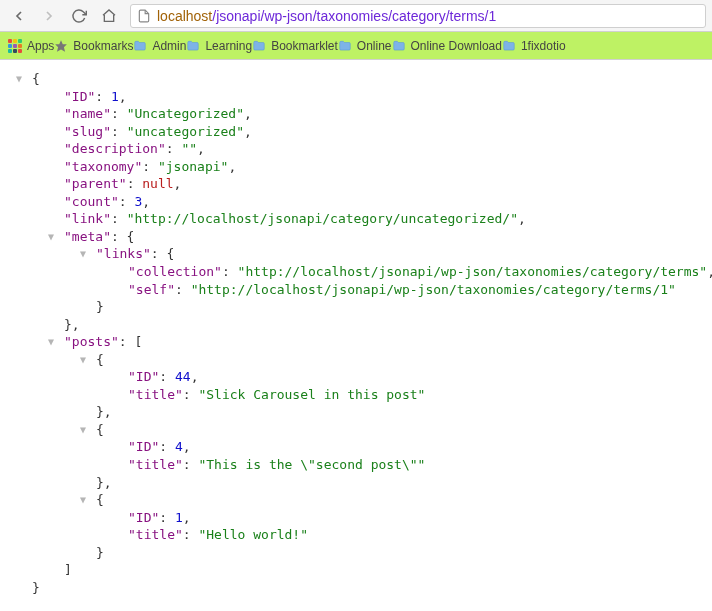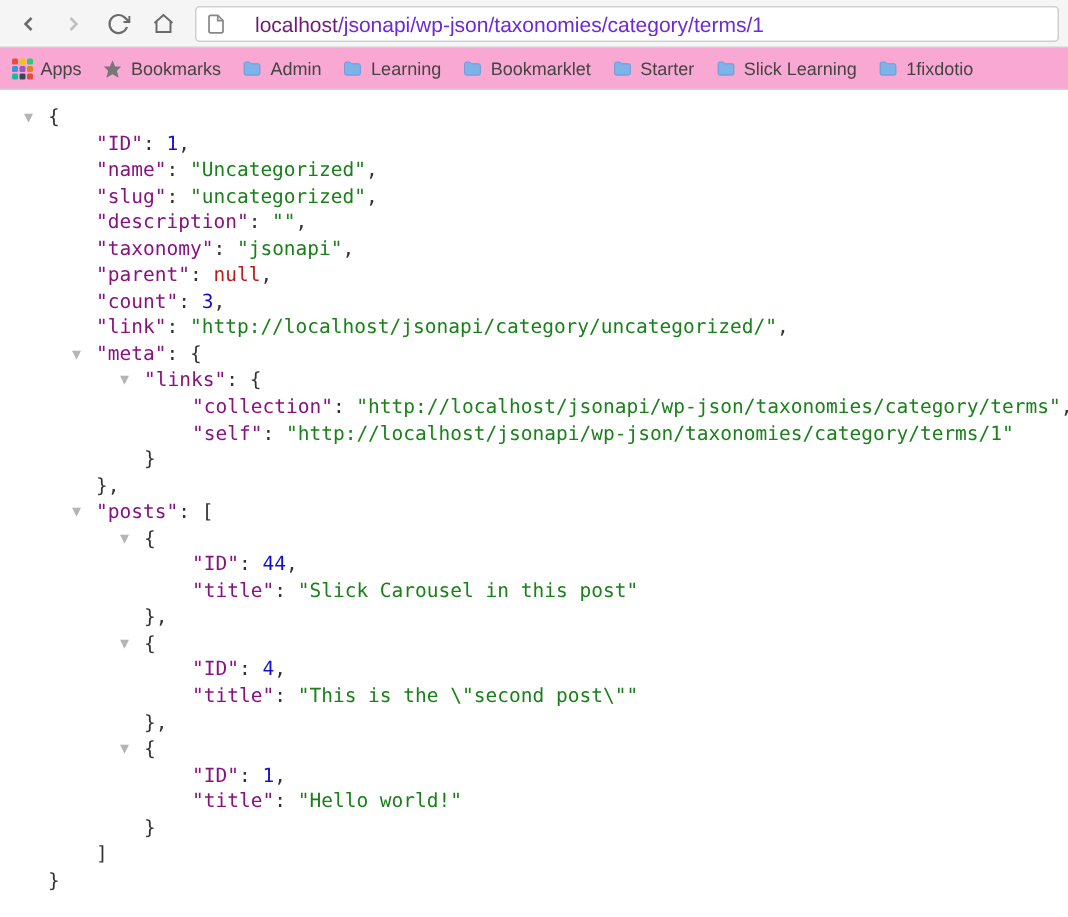--- a/index.html
+++ b/index.html
@@ -47,30 +47,29 @@
       height: 14px;
       color: #888;
     }
     .url-text {
       font-size: 14px;
       color: #333;
       font-family: Arial, sans-serif;
       white-space: nowrap;
       overflow: hidden;
     }
-    .url-host { color: #701a75; margin-left: 13px; }
+    .url-host { color: #a16207; }
     .url-path { color: #6d28d9; }
     .bookmarks-bar {
       display: flex;
       align-items: center;
       height: 28px;
       padding: 0 8px;
       border-bottom: 1px solid #d0d0d0;
-      background: #f9a8d4;
-      gap: 14px;
+      background: #bef264;
       font-size: 12px;
       color: #444;
     }
     .apps-btn {
       display: flex;
       align-items: center;
       gap: 5px;
       cursor: pointer;
     }
     .apps-grid {
@@ -200,27 +199,27 @@
   <div class="bm-item">
     <svg class="folder-icon" viewBox="0 0 24 24" fill="#7db3e8" stroke="#5a9bd4" stroke-width="1">
         <path d="M3 6a2 2 0 0 1 2-2h4l2 2h8a2 2 0 0 1 2 2v9a2 2 0 0 1-2 2H5a2 2 0 0 1-2-2z"></path>
       </svg>
     <span>Bookmarklet</span>
   </div>
   <div class="bm-item">
     <svg class="folder-icon" viewBox="0 0 24 24" fill="#7db3e8" stroke="#5a9bd4" stroke-width="1">
         <path d="M3 6a2 2 0 0 1 2-2h4l2 2h8a2 2 0 0 1 2 2v9a2 2 0 0 1-2 2H5a2 2 0 0 1-2-2z"></path>
       </svg>
-    <span>Starter</span>
-  </div>
-  <div class="bm-item">
-    <svg class="folder-icon" viewBox="0 0 24 24" fill="#7db3e8" stroke="#5a9bd4" stroke-width="1">
-        <path d="M3 6a2 2 0 0 1 2-2h4l2 2h8a2 2 0 0 1 2 2v9a2 2 0 0 1-2 2H5a2 2 0 0 1-2-2z"></path>
-      </svg>
-    <span>Slick Learning</span>
+    <span>Online</span>
+  </div>
+  <div class="bm-item">
+    <svg class="folder-icon" viewBox="0 0 24 24" fill="#7db3e8" stroke="#5a9bd4" stroke-width="1">
+        <path d="M3 6a2 2 0 0 1 2-2h4l2 2h8a2 2 0 0 1 2 2v9a2 2 0 0 1-2 2H5a2 2 0 0 1-2-2z"></path>
+      </svg>
+    <span>Online Download</span>
   </div>
   <div class="bm-item">
     <svg class="folder-icon" viewBox="0 0 24 24" fill="#7db3e8" stroke="#5a9bd4" stroke-width="1">
         <path d="M3 6a2 2 0 0 1 2-2h4l2 2h8a2 2 0 0 1 2 2v9a2 2 0 0 1-2 2H5a2 2 0 0 1-2-2z"></path>
       </svg>
     <span>1fixdotio</span>
   </div>
 </div>
 
 <div class="json-viewer">

